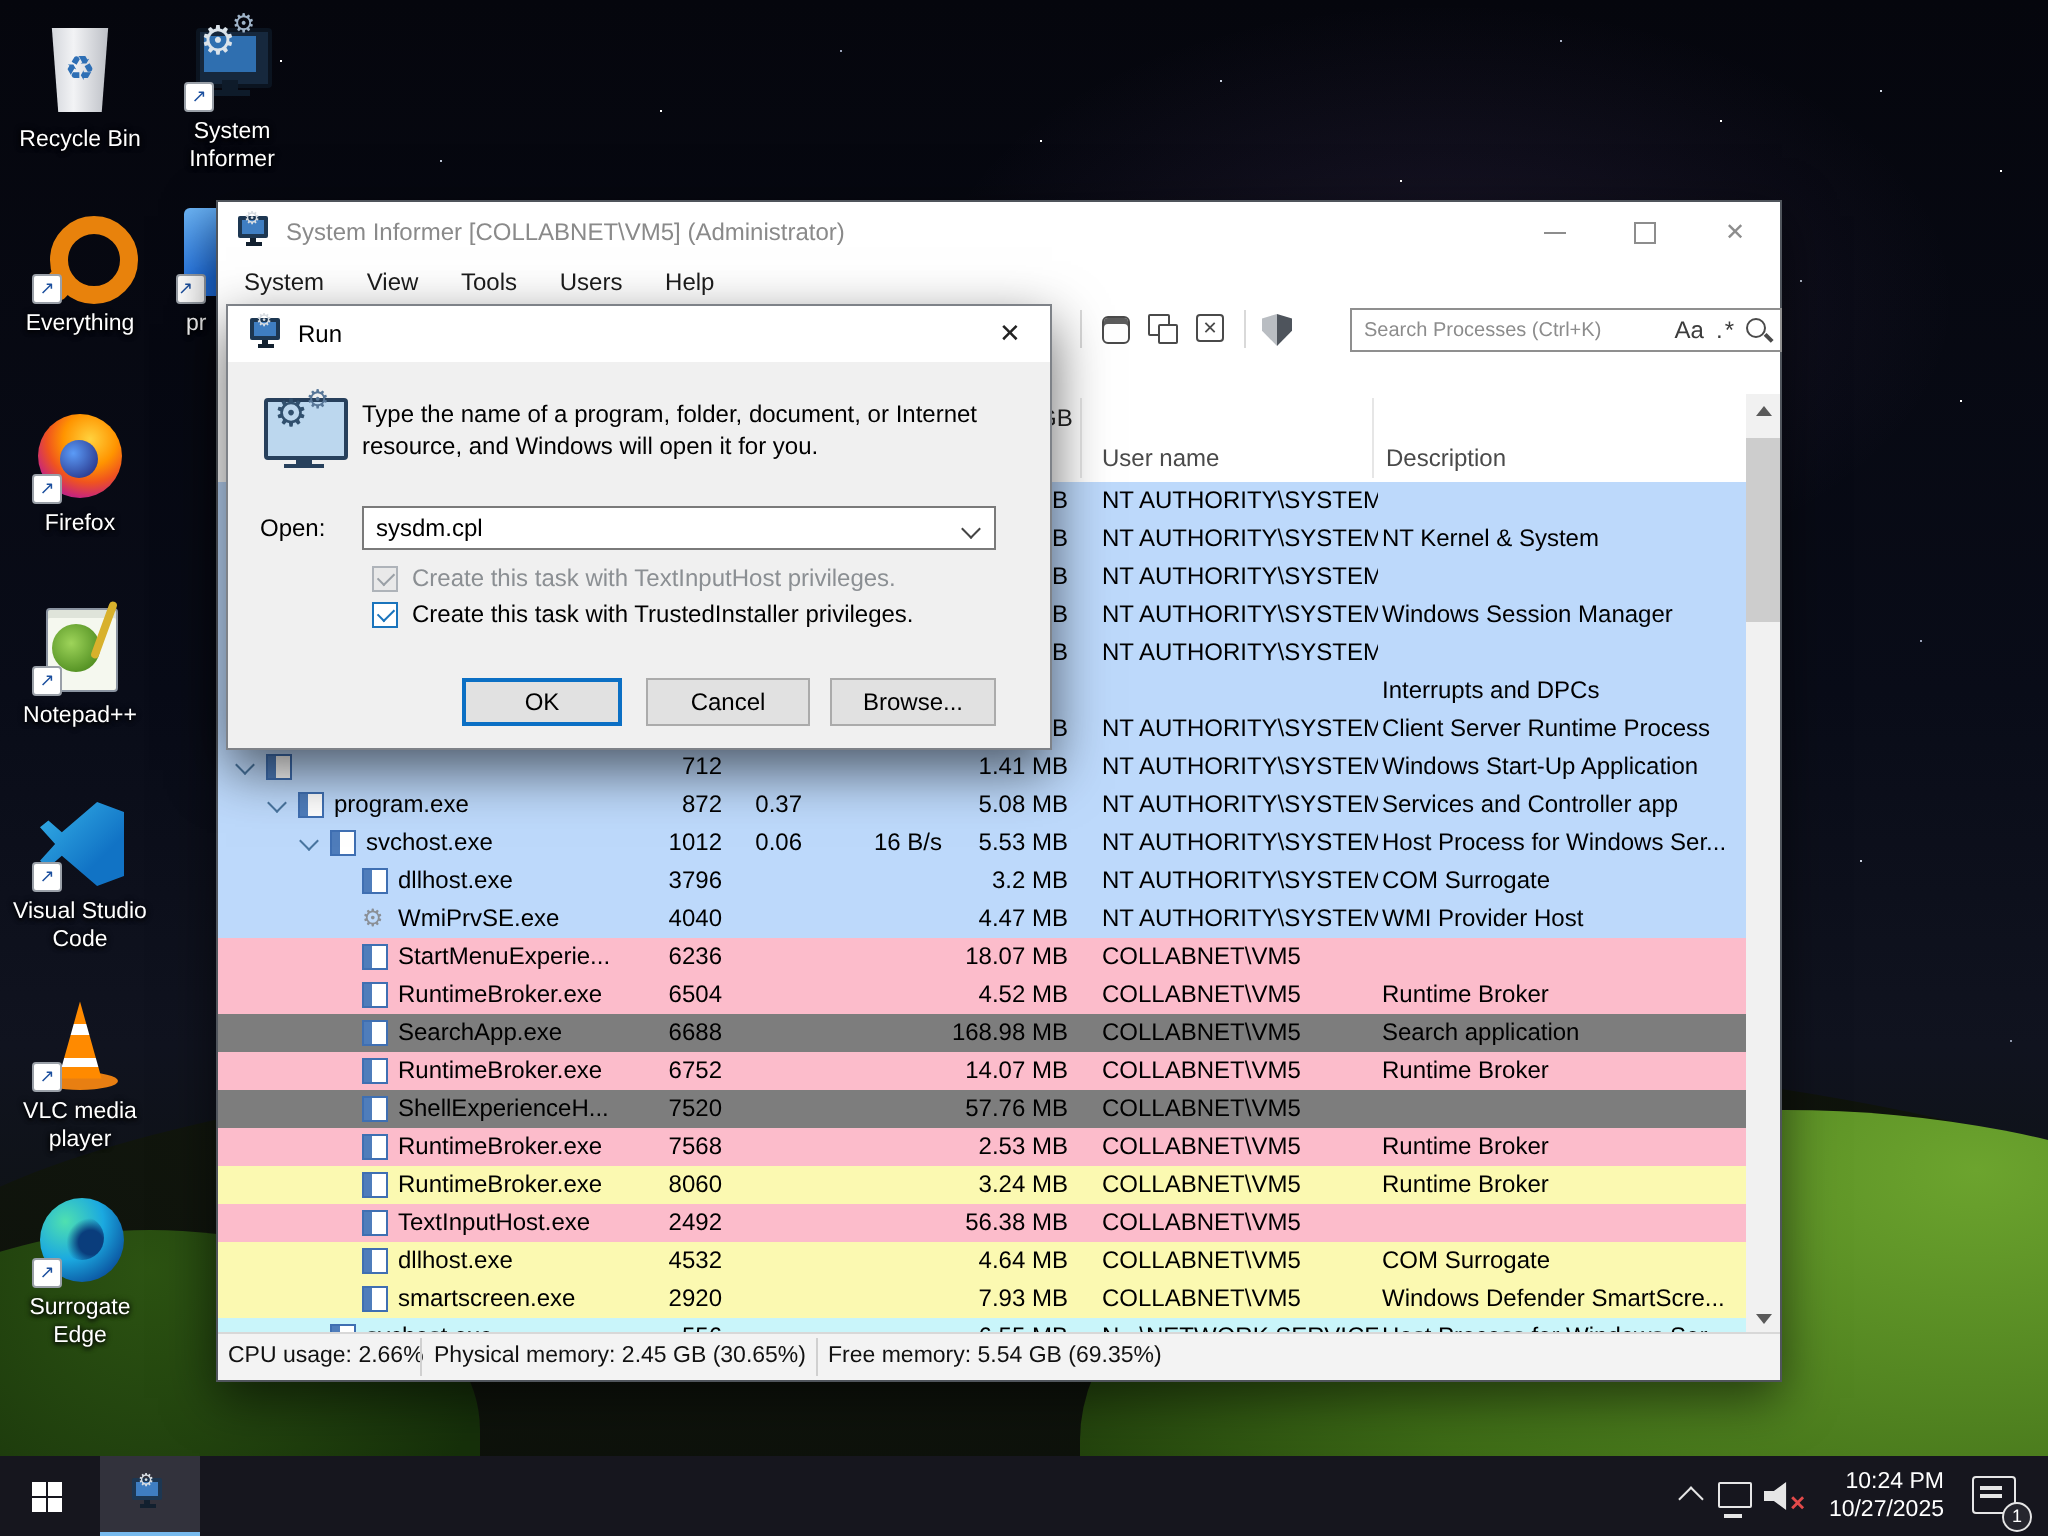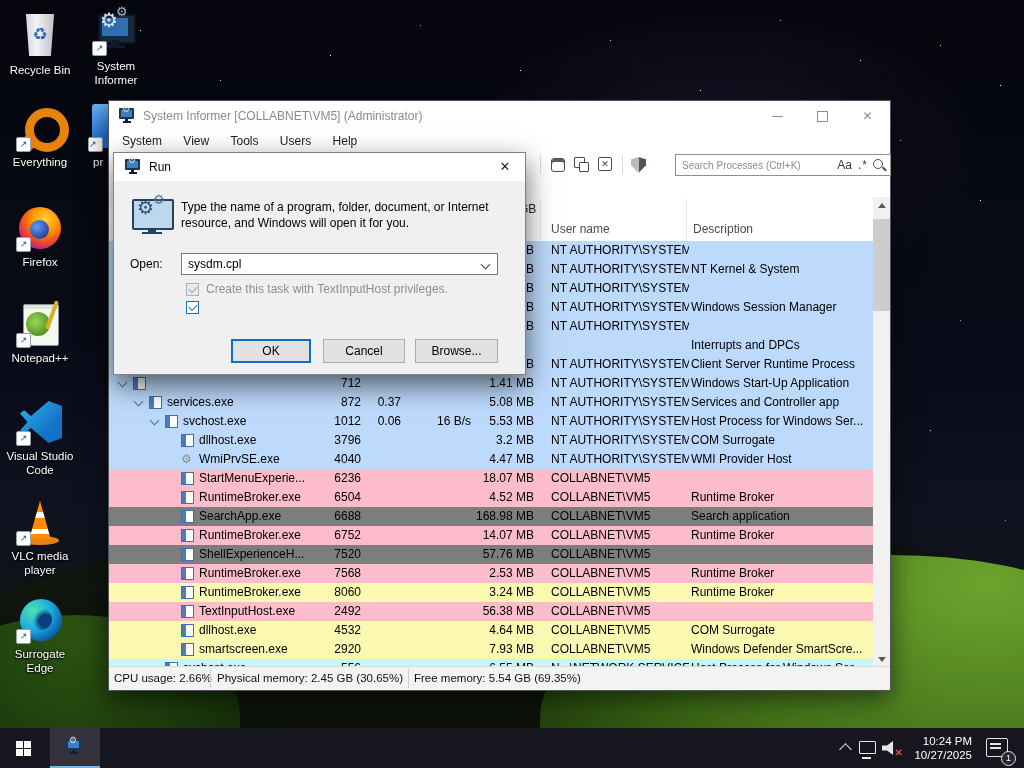--- a/index.html
+++ b/index.html
@@ -406,21 +406,21 @@
           <span class="app-ico" style="left: 24px;"></span>
           <span class="cell c-nm" style="left: 42px; margin-top: 29px;">wininit.exe</span>
           <span class="cell c-pid">712</span>
           <span class="cell c-priv">1.41 MB</span>
           <span class="cell c-user">NT AUTHORITY\SYSTEM</span>
           <span class="cell c-desc">Windows Start-Up Application</span>
         </div>
         <div class="prow c-blue">
           <span class="expander" style="left: 26px;"></span>
           <span class="app-ico" style="left: 40px;"></span>
-          <span class="cell c-nm" style="left: 58px;">services.exe</span>
+          <span class="cell c-nm" style="left: 58px;">program.exe</span>
           <span class="cell c-pid">872</span>
           <span class="cell c-cpu">0.37</span>
           <span class="cell c-priv">5.08 MB</span>
           <span class="cell c-user">NT AUTHORITY\SYSTEM</span>
           <span class="cell c-desc">Services and Controller app</span>
         </div>
         <div class="prow c-blue">
           <span class="expander" style="left: 42px;"></span>
           <span class="app-ico" style="left: 56px;"></span>
           <span class="cell c-nm" style="left: 74px;">svchost.exe</span>
@@ -581,20 +581,21 @@
       <div class="rd-combo-arr"></div>
     </div>
 
     <div class="rd-cb cb1">
         <div class="cb-check"></div>
       </div>
     <div class="rd-cblbl lbl1">Create this task with TextInputHost privileges.</div>
     <div class="rd-cb cb2">
         <div class="cb-check"></div>
       </div>
+    <div class="rd-cblbl lbl2">Create this task with TrustedInstaller privileges.</div>
 
     <div class="rd-btn btn-ok">OK</div>
     <div class="rd-btn btn-cancel">Cancel</div>
     <div class="rd-btn btn-browse">Browse...</div>
   </div>
 
   <div id="taskbar">
     <div class="startbtn">
       <div class="winlogo"></div>
     </div>

